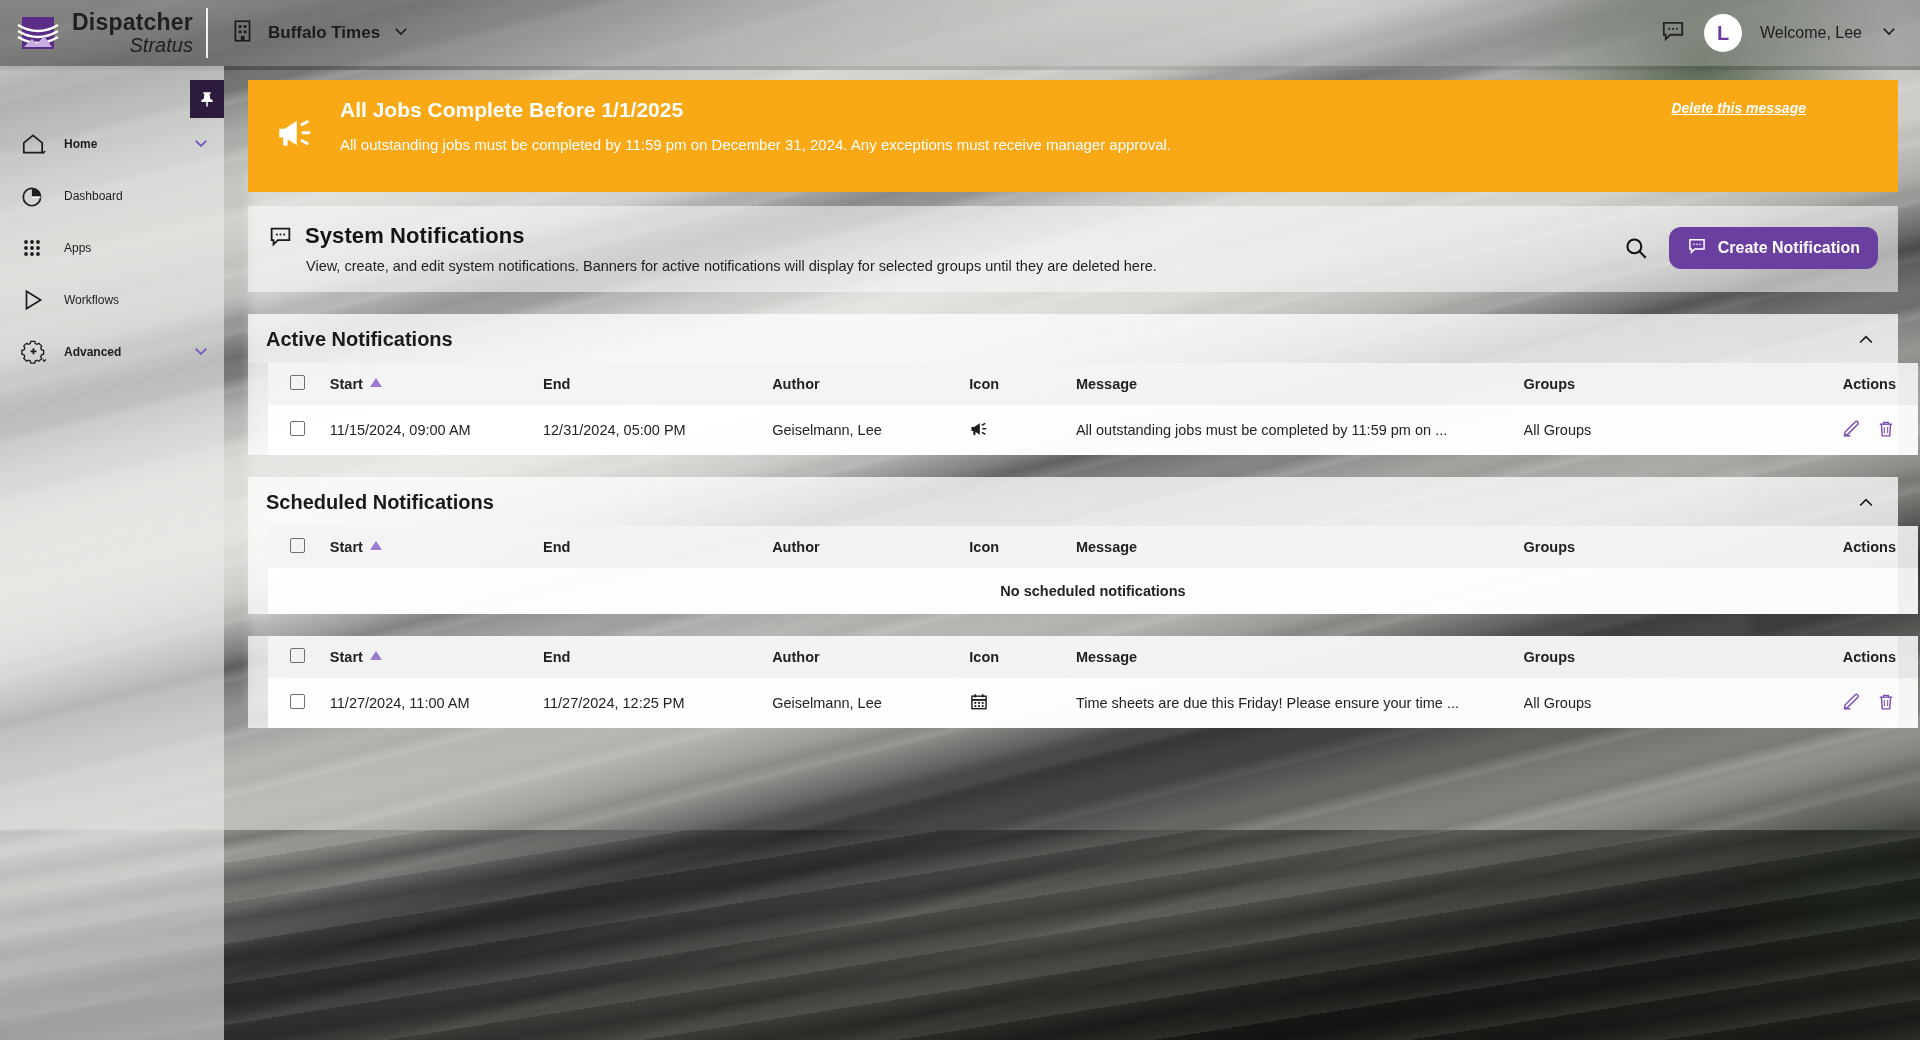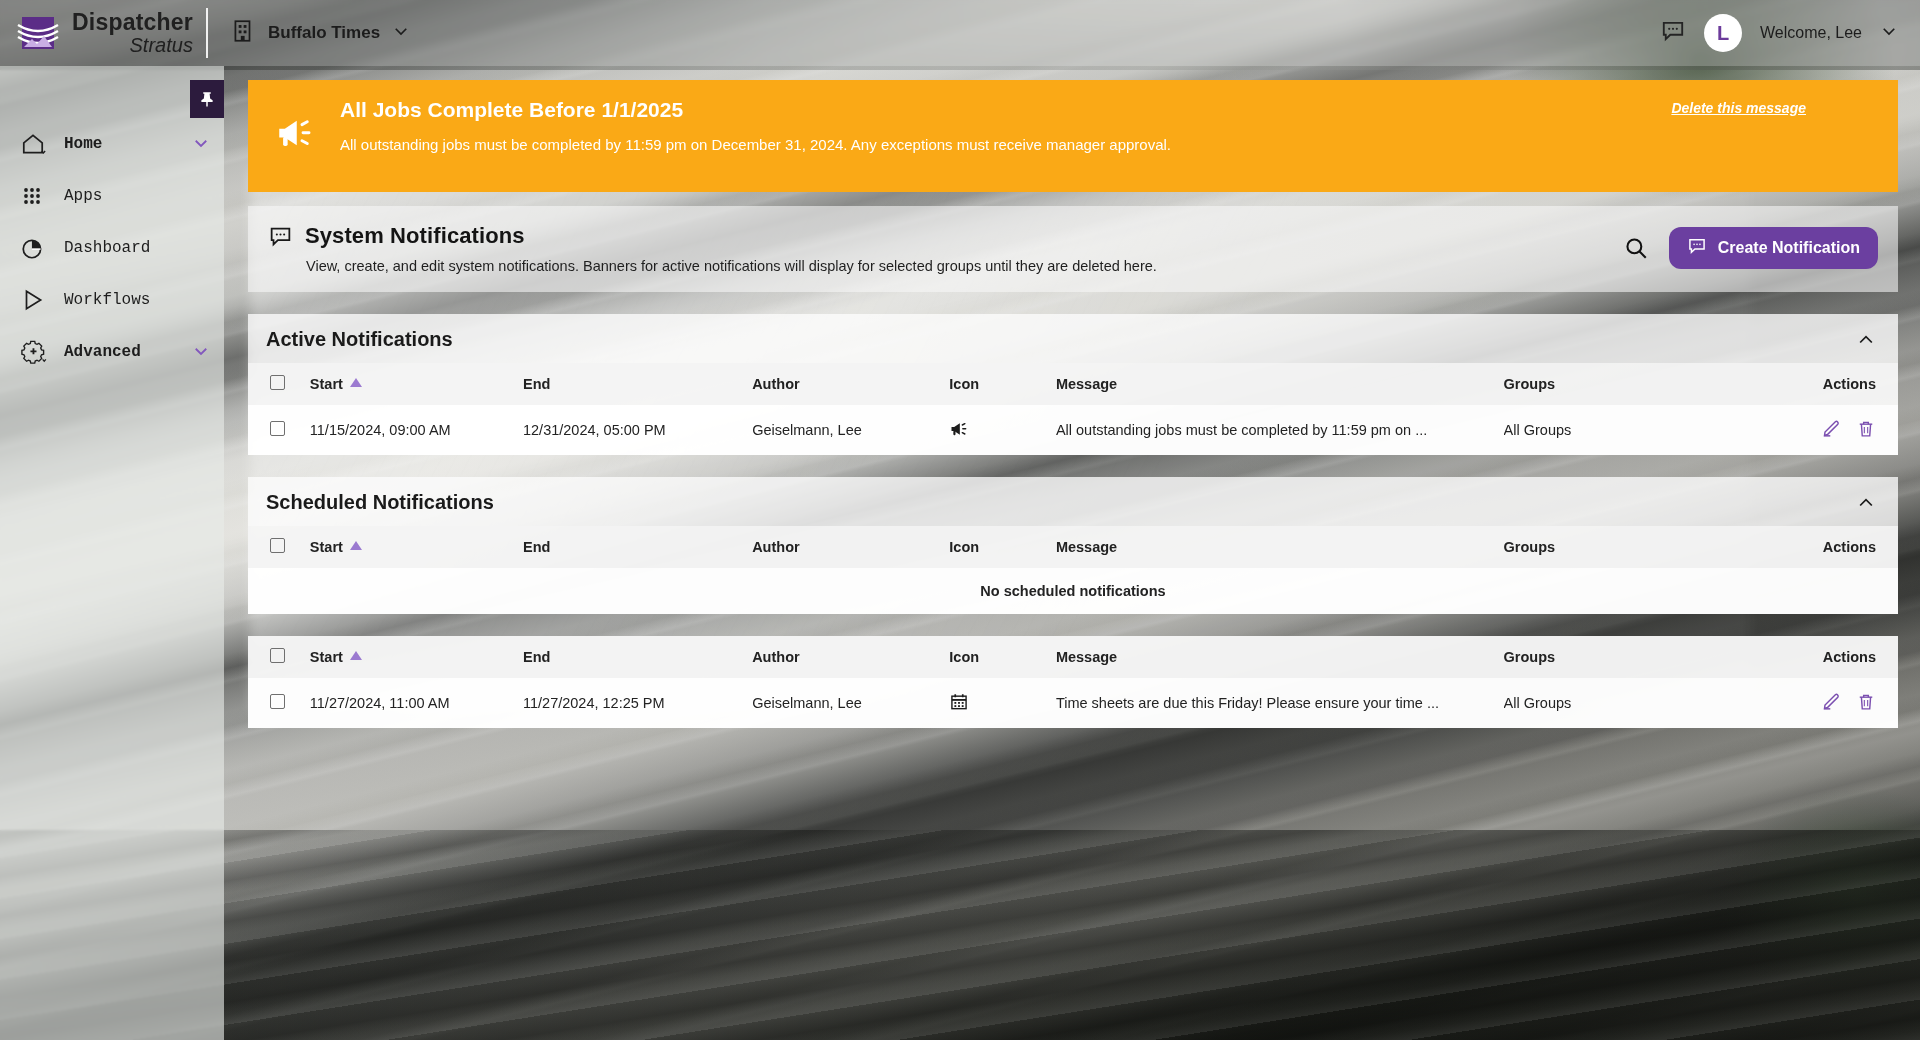--- a/index.html
+++ b/index.html
@@ -86,21 +86,21 @@
     position: absolute; right: 0; top: 14px; width: 34px; height: 38px;
     background: #2c1b3d; display: flex; align-items: center; justify-content: center;
     cursor: pointer;
   }
   .navlist { margin-top: 52px; }
   .navitem {
     display: flex; align-items: center; height: 52px; padding: 0 14px 0 20px;
     cursor: pointer; gap: 0;
   }
   .navicon { width: 44px; display: flex; align-items: center; color: #1e1e1e; }
-  .navlabel { font-size: 16px; color: #1d1d1d; flex: 1; font-family: Liberation Mono, monospace; }
+  .navlabel { font-size: 12px; color: #1d1d1d; flex: 1; }
   .navlabel.bold { font-weight: 700; }
   .chev { color: #8257bd; font-size: 15px; }
 
   
   #main { position: absolute; left: 224px; top: 66px; width: 1696px; height: 974px; padding: 14px 22px 0 24px; }
 
   
   .banner {
     position: relative; background: #FAA916; color: #fff;
     padding: 18px 26px 22px 26px; display: flex; align-items: flex-start; gap: 22px;
@@ -137,21 +137,21 @@
 
   
   .panel { margin-top: 22px; background: rgba(252,252,252,0.72); }
   .panel-head {
     display: flex; align-items: center; justify-content: space-between;
     padding: 14px 22px 12px 18px; background: rgba(255,255,255,0.22);
   }
   .panel-title { font-size: 20px; font-weight: 700; color: #1a1a1a; }
   .collapse { cursor: pointer; color: #1a1a1a; display:flex; }
 
-  table.nt { width: 100%; border-collapse: collapse; background: transparent; table-layout: fixed; }
+  table.nt { width: 100%; border-collapse: collapse; background: transparent; table-layout: fixed; margin-left: 20px; }
   table.nt thead tr { background: rgba(244,244,244,0.9); }
   table.nt th {
     font-size: 14.5px; font-weight: 700; color: #222; text-align: left;
     padding: 11px 0 11px 0; height: 42px;
   }
   table.nt td {
     font-size: 14.5px; color: #232323; padding: 13px 0; height: 46px;
     background: rgba(255,255,255,0.92);
     overflow: hidden; white-space: nowrap; text-overflow: ellipsis;
   }
@@ -269,44 +269,44 @@
       <span class="navlabel bold">Home</span>
       <span class="chev">
         <svg width="18" height="18" viewBox="0 0 24 24" fill="none" stroke="#8257bd" stroke-width="2.4">
             <path d="M5 9 L12 16 L19 9"></path>
           </svg>
       </span>
     </div>
 
     <div class="navitem">
       <span class="navicon">
+        <svg width="26" height="26" viewBox="0 0 24 24" fill="none" stroke="#1e1e1e" stroke-width="1.6">
+          <circle cx="11" cy="13" r="8"></circle>
+          <path d="M11 13 V5 A8 8 0 0 1 19 13 Z" fill="#1e1e1e" stroke="none"></path>
+          <path d="M11 13 H19" stroke="#ffffff" stroke-width="1.4"></path>
+        </svg>
+      </span>
+      <span class="navlabel">Dashboard</span>
+    </div>
+
+    <div class="navitem">
+      <span class="navicon">
         <svg width="24" height="24" viewBox="0 0 24 24" fill="#1e1e1e">
           <circle cx="6" cy="6" r="1.9"></circle>
             <circle cx="12" cy="6" r="1.9"></circle>
             <circle cx="18" cy="6" r="1.9"></circle>
           <circle cx="6" cy="12" r="1.9"></circle>
             <circle cx="12" cy="12" r="1.9"></circle>
             <circle cx="18" cy="12" r="1.9"></circle>
           <circle cx="6" cy="18" r="1.9"></circle>
             <circle cx="12" cy="18" r="1.9"></circle>
             <circle cx="18" cy="18" r="1.9"></circle>
         </svg>
       </span>
       <span class="navlabel">Apps</span>
-    </div>
-
-    <div class="navitem">
-      <span class="navicon">
-        <svg width="26" height="26" viewBox="0 0 24 24" fill="none" stroke="#1e1e1e" stroke-width="1.6">
-          <circle cx="11" cy="13" r="8"></circle>
-          <path d="M11 13 V5 A8 8 0 0 1 19 13 Z" fill="#1e1e1e" stroke="none"></path>
-          <path d="M11 13 H19" stroke="#ffffff" stroke-width="1.4"></path>
-        </svg>
-      </span>
-      <span class="navlabel">Dashboard</span>
     </div>
 
     <div class="navitem">
       <span class="navicon">
         <svg width="26" height="26" viewBox="0 0 24 24" fill="none" stroke="#1e1e1e" stroke-width="1.6">
           <path d="M6 4 L19 12 L6 20 Z"></path>
         </svg>
       </span>
       <span class="navlabel">Workflows</span>
     </div>

